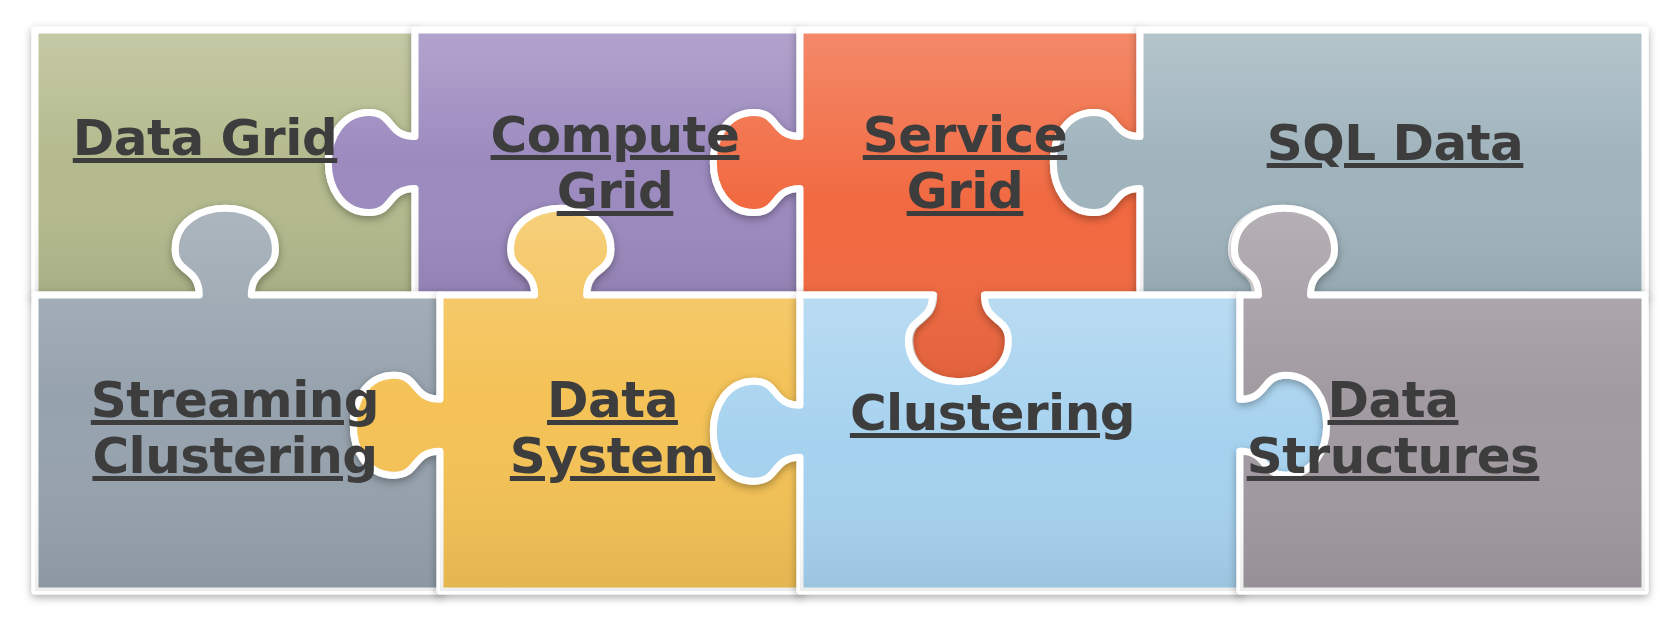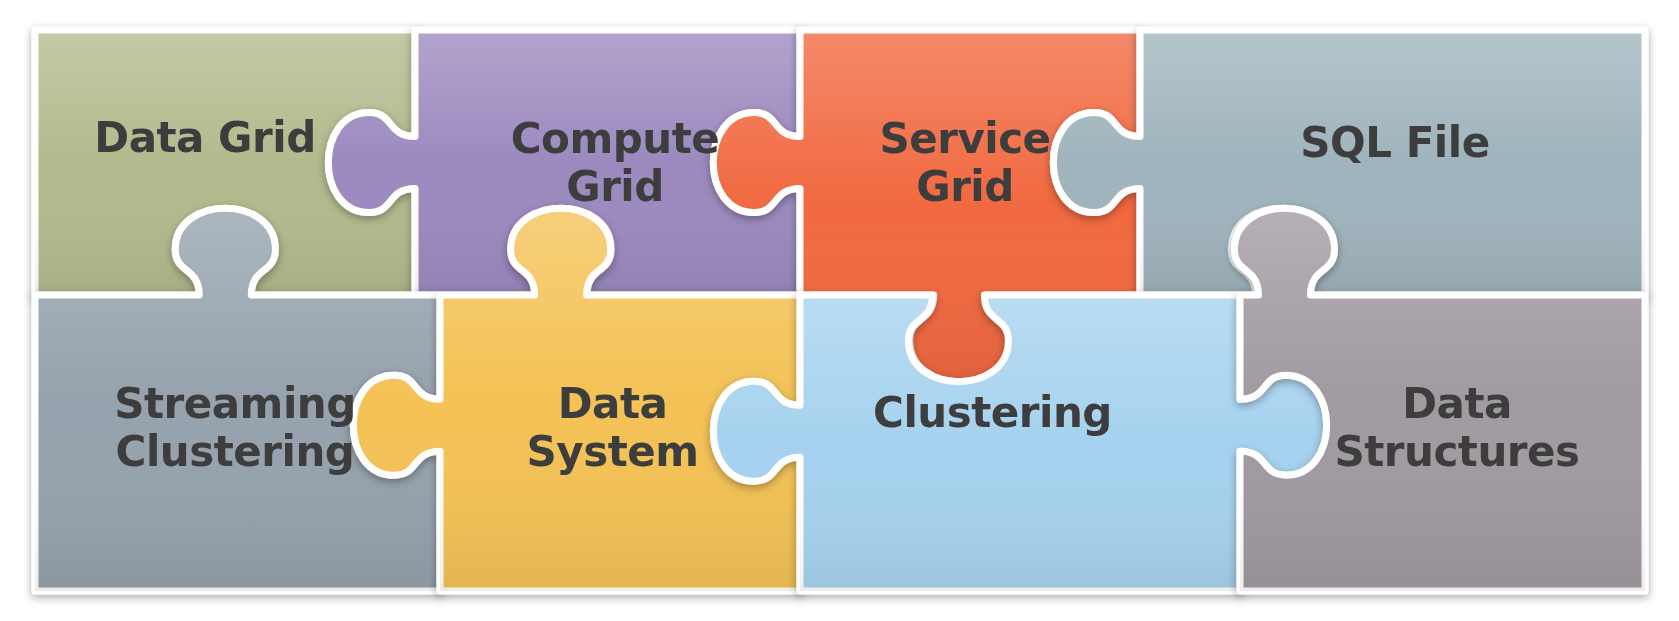--- a/index.html
+++ b/index.html
@@ -11,25 +11,26 @@
     font-family:"DejaVu Sans","Liberation Sans",sans-serif;
   }
   .stage svg{position:absolute;left:0;top:0;}
   .piece{stroke:#ffffff;stroke-width:7;stroke-linejoin:round;}
   .wash{stroke:none;pointer-events:none;}
   .label{
     position:absolute;
     display:flex;align-items:center;justify-content:center;
     text-align:center;
     font-weight:bold;
-    font-size:42px;
+    font-size:50px;
     line-height:1.12;
     letter-spacing:-0.5px;
     color:var(--text,#3d3d3d);
     pointer-events:none;
+    text-decoration:underline;
   }
 </style>
 </head>
 <body>
 
 <div class="stage">
   <svg width="1679" height="621" viewBox="0 0 1679 621">
     <defs>
       <filter id="shadow" x="-15%" y="-15%" width="130%" height="130%">
         <feDropShadow dx="0" dy="3" stdDeviation="4.5" flood-color="#000000" flood-opacity="0.33"></feDropShadow>
@@ -71,18 +72,18 @@
     </g>
     <g>
       <path class="piece" filter="url(#shadow)" fill="#a19aa1" d="M 1240 295 L 1258.5 295.0 C 1258.5 266.8 1234.5 273.9 1234.5 249.2 C 1234.5 194.7 1334.5 194.7 1334.5 249.2 C 1334.5 273.9 1310.5 266.8 1310.5 295.0 L 1645 295 L 1645 591 L 1240 591 L 1240.0 451.2 C 1268.2 451.2 1261.1 475.2 1285.8 475.2 C 1340.3 475.2 1340.3 375.2 1285.8 375.2 C 1261.1 375.2 1268.2 399.2 1240.0 399.2 L 1240 295 Z"></path>
       <path class="wash" fill="url(#wash-grad)" d="M 1240 295 L 1258.5 295.0 C 1258.5 266.8 1234.5 273.9 1234.5 249.2 C 1234.5 194.7 1334.5 194.7 1334.5 249.2 C 1334.5 273.9 1310.5 266.8 1310.5 295.0 L 1645 295 L 1645 591 L 1240 591 L 1240.0 451.2 C 1268.2 451.2 1261.1 475.2 1285.8 475.2 C 1340.3 475.2 1340.3 375.2 1285.8 375.2 C 1261.1 375.2 1268.2 399.2 1240.0 399.2 L 1240 295 Z"></path>
     </g>
   </svg>
 
   <div class="label" style="left:50px;  top:100px; width:310px; height:75px;">Data Grid</div>
   <div class="label" style="left:470px; top:100px; width:290px; height:125px;">Compute Grid</div>
   <div class="label" style="left:850px; top:100px; width:230px; height:125px;">Service Grid</div>
-  <div class="label" style="left:1205px;top:105px; width:380px; height:75px;">SQL File</div>
+  <div class="label" style="left:1205px;top:105px; width:380px; height:75px;">SQL Data</div>
   <div class="label" style="left:65px;  top:365px; width:340px; height:125px;">Streaming Clustering</div>
   <div class="label" style="left:505px; top:365px; width:215px; height:125px;">Data System</div>
   <div class="label" style="left:845px; top:375px; width:295px; height:75px;">Clustering</div>
-  <div class="label" style="left:1297px;top:365px; width:320px; height:125px;">Data Structures</div>
+  <div class="label" style="left:1233px;top:365px; width:320px; height:125px;">Data Structures</div>
 </div>
 
 </body></html>

